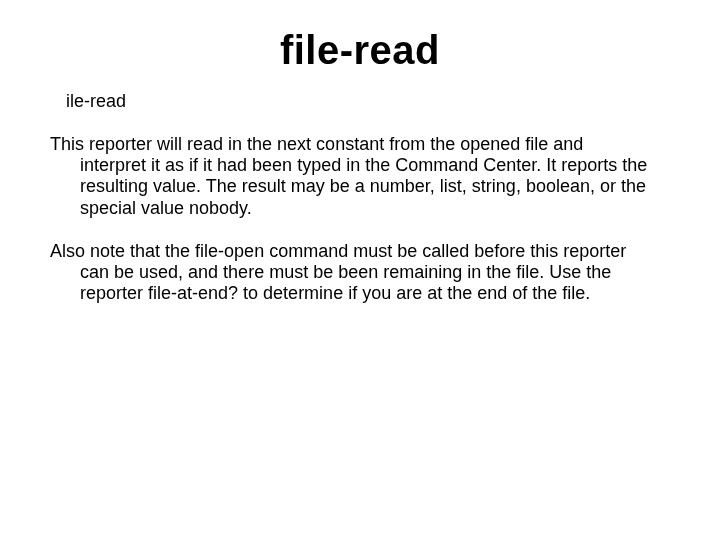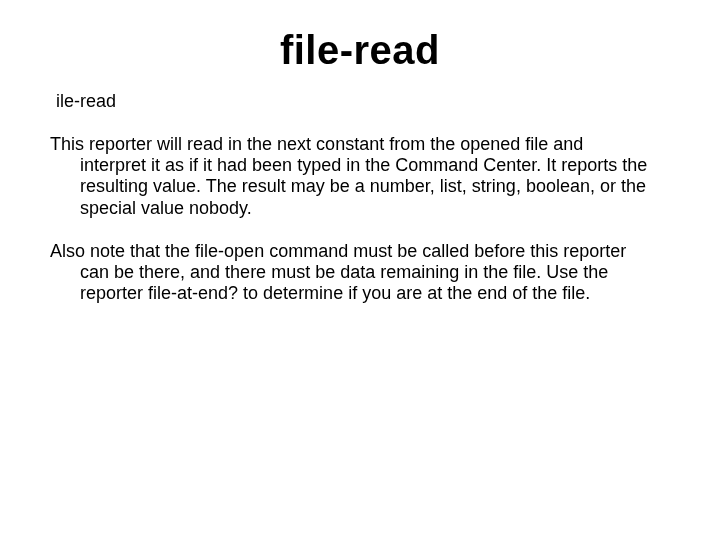--- a/index.html
+++ b/index.html
@@ -19,31 +19,31 @@
   }
   .title {
     text-align: center;
     font-size: 40px;
     font-weight: bold;
     letter-spacing: 0.5px;
     margin: 8px 0 18px 0;
   }
   .subheader {
     font-size: 18px;
-    margin: 0 0 22px 6px;
+    margin: 0 0 22px 16px;
   }
   .para {
     font-size: 18px;
     line-height: 1.18;
     margin: 0 16px 22px 0;
     padding-left: 30px;
     text-indent: -30px;
   }
 </style>
 </head>
 <body>
 
 <div class="slide">
   <div class="title">file-read</div>
   <div class="subheader">ile-read</div>
   <div class="para">This reporter will read in the next constant from the opened file and interpret it as if it had been typed in the Command Center. It reports the resulting value. The result may be a number, list, string, boolean, or the special value nobody.</div>
-  <div class="para">Also note that the file-open command must be called before this reporter can be there, and there must be data remaining in the file. Use the reporter file-at-end? to determine if you are at the end of the file.</div>
+  <div class="para">Also note that the file-open command must be called before this reporter can be used, and there must be been remaining in the file. Use the reporter file-at-end? to determine if you are at the end of the file.</div>
 </div>
 
 </body></html>

